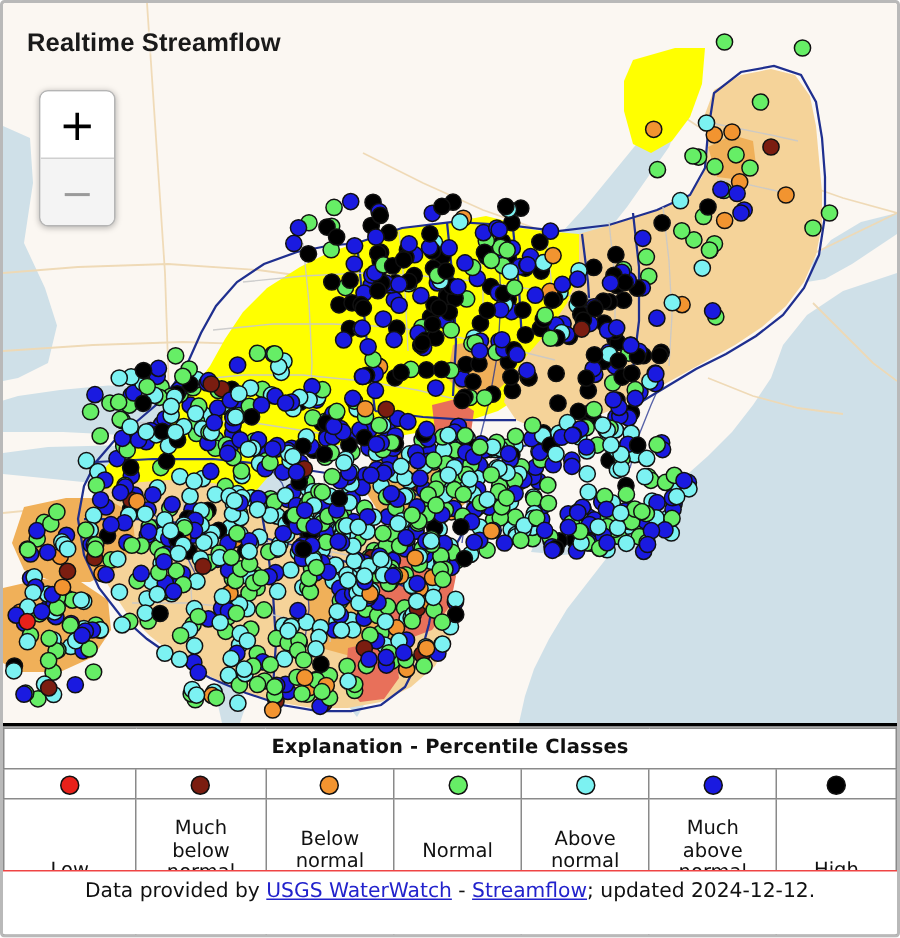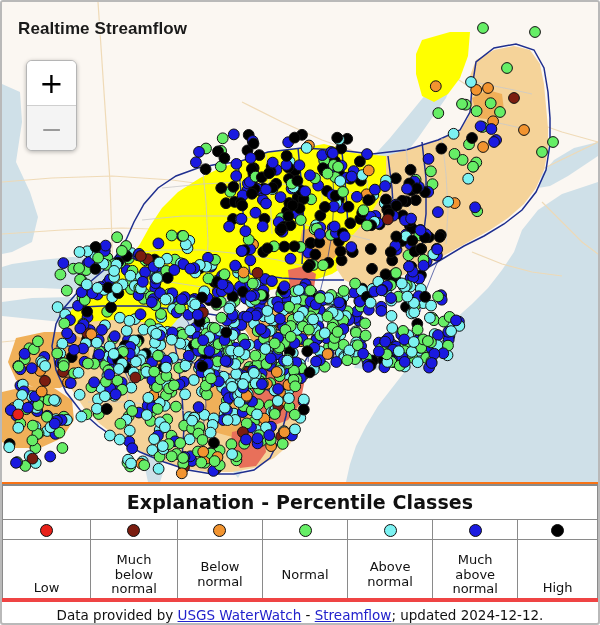--- a/index.html
+++ b/index.html
@@ -1,20 +1,20 @@
 <!DOCTYPE html>
 <html><head>
 <meta charset="utf-8">
 <style>
   html,body{margin:0;padding:0;background:#fff;}
   body{width:600px;height:625px;overflow:hidden;
        font-family:"Liberation Sans",sans-serif;}
 
   #app{position:relative;width:600px;height:625px;box-sizing:border-box;
-       border:2px solid #b9b9b9;border-radius:3px;background:#f97316;overflow:hidden;}
+       border:2px solid #b9b9b9;border-radius:3px;background:#000000;overflow:hidden;}
 
   
   #map{position:absolute;left:0;top:0;width:596px;height:480px;
        background:#fbf7f2;overflow:hidden;}
   #map-canvas{position:absolute;left:0;top:0;width:596px;height:480px;}
 
   
   #map-title{position:absolute;left:16px;top:17px;z-index:40;
              font-size:17px;font-weight:bold;color:#1a1a1a;letter-spacing:.1px;
              text-shadow:0 0 3px #fbf7f2,0 0 3px #fbf7f2,0 0 2px #fbf7f2;}
@@ -35,36 +35,36 @@
                font-size:13.5px;color:#2b2b2b;white-space:nowrap;}
   #attribution a{color:#3b7fc4;text-decoration:none;}
 
   
   #legend{position:absolute;left:0;top:482px;width:596px;
           border-top:1px solid #8a8a8a;background:#fff;}
   table.legend-table{width:100%;border-collapse:collapse;
                      font-family:"DejaVu Sans",sans-serif;}
   table.legend-table td{border:1px solid #8a8a8a;text-align:center;
                         vertical-align:middle;color:#111;}
-  td.lg-header{font-size:19px;font-weight:bold;padding:5px 0 6px;
+  td.lg-header{font-size:13px;font-weight:bold;padding:5px 0 6px;
                border-left:none;border-right:none;border-top:none;
                letter-spacing:.1px;}
   td.lg-swatch{height:19px;padding:0;}
   td.lg-label{font-size:13px;line-height:1.12;padding:6px 1px;height:58px;}
   td.lg-pct{font-size:13px;padding:3px 1px 4px;height:19px;}
   td.lg-end{font-size:13px;}
   td.edge-l{border-left:none;} td.edge-r{border-right:none;}
   .dot{display:inline-block;width:11px;height:11px;border-radius:50%;
        border:1px solid #111;vertical-align:middle;}
 
   
   #footer{position:absolute;left:0;bottom:0;width:596px;
-          border-top:4px solid #ef4444;background:#fff;
+          border-top:1px solid #ef4444;background:#fff;
           text-align:center;font-size:13.5px;color:#111;
-          padding:5px 0 0;font-family:"DejaVu Sans",sans-serif;}
+          padding:5px 0 21px;font-family:"DejaVu Sans",sans-serif;}
   #footer a{color:#2222cc;text-decoration:underline;}
 </style>
 </head>
 <body>
 
 <div id="app">
 
   <div id="map">
     <svg id="map-canvas" viewBox="0 0 596 480" preserveAspectRatio="none">
       <defs>

